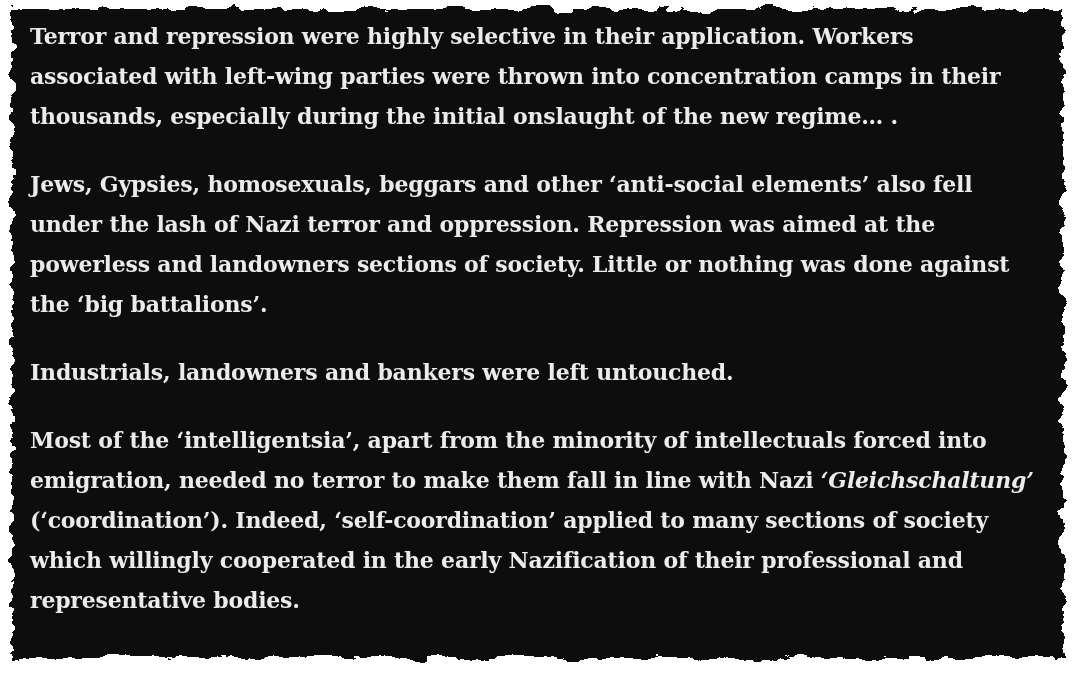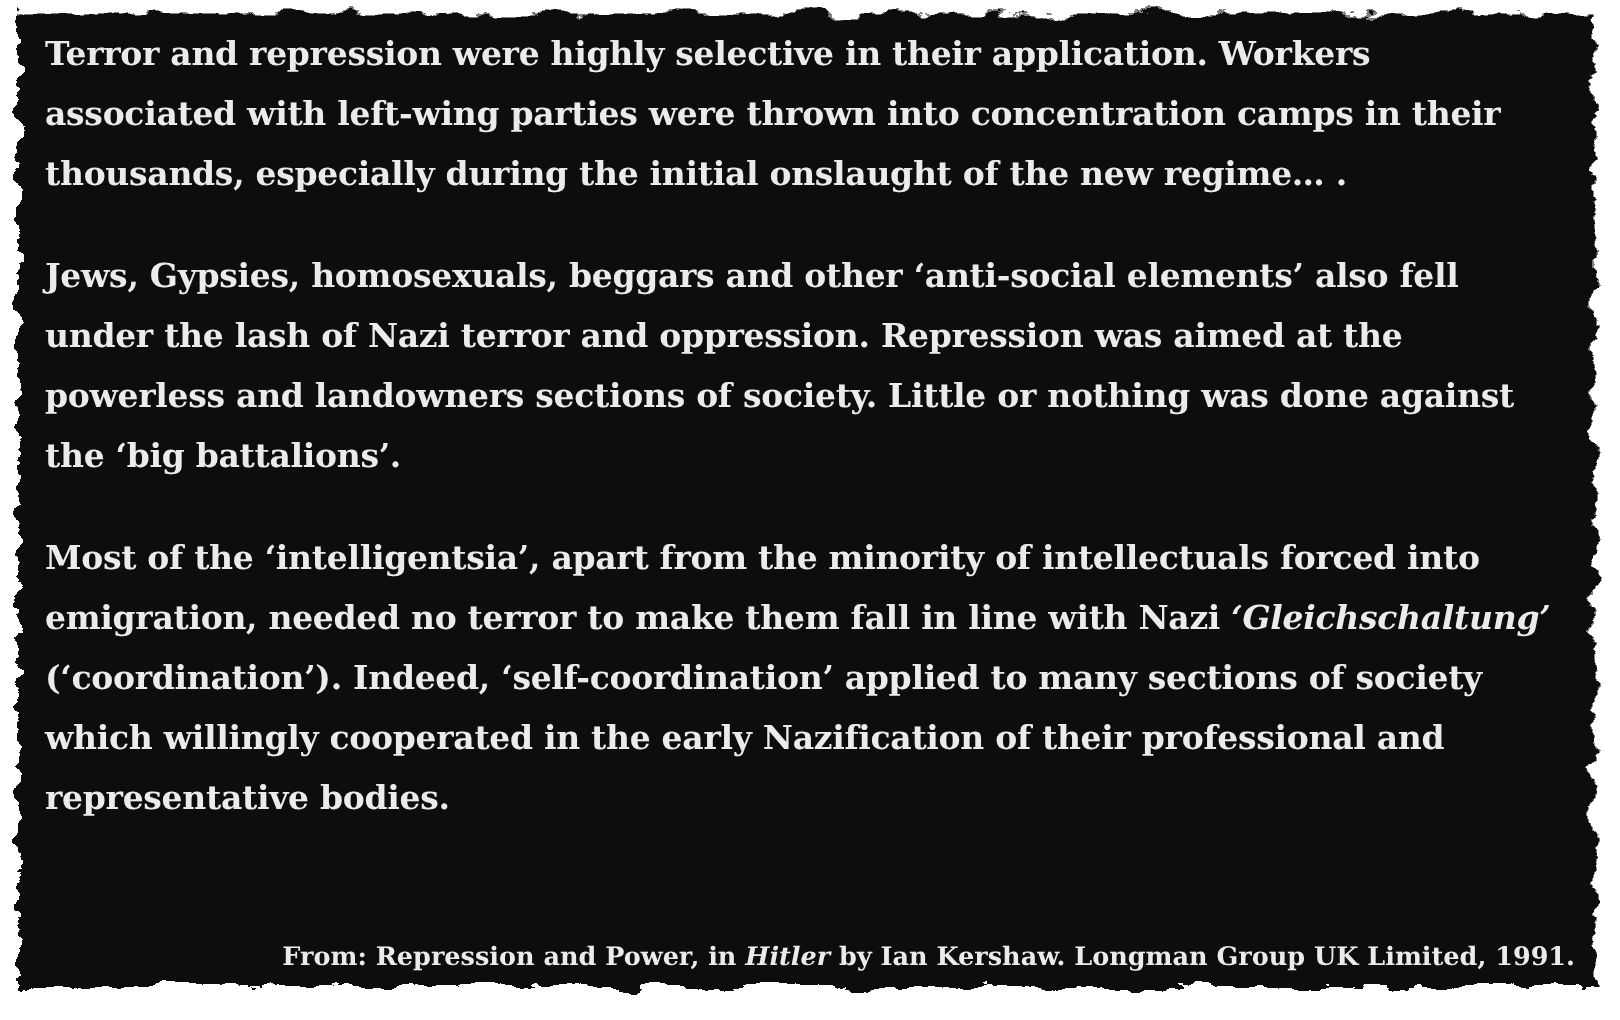--- a/index.html
+++ b/index.html
@@ -68,20 +68,18 @@
   </filter>
 </svg>
 
 <div class="page">
 
   <div class="panel-bg"></div>
 
   <div class="content">
     <p><span>Terror and repression were highly selective in their application. Workers associated with left-wing parties were thrown into concentration camps in their thousands, especially during the initial onslaught of the new regime… .</span></p>
     <p><span>Jews, Gypsies, homosexuals, beggars and other ‘anti-social elements’ also fell under the lash of Nazi terror and oppression. Repression was aimed at the powerless and landowners sections of society. Little or nothing was done against the ‘big battalions’.</span></p>
+    <p><span>Industrials, landowners and bankers were left untouched.</span></p>
     <p><span>Most of the ‘intelligentsia’, apart from the minority of intellectuals forced into emigration, needed no terror to make them fall in line with Nazi </span><em>‘Gleichschaltung’</em><span> (‘coordination’). Indeed, ‘self-coordination’ applied to many sections of society which willingly cooperated in the early Nazification of their professional and representative bodies.</span></p>
   </div>
 
-  <div class="citation">
-    <span>From: Repression and Power, in </span><em>Hitler</em><span> by Ian Kershaw. Longman Group UK Limited, 1991.</span>
-  </div>
 
 </div>
 
 </body></html>

